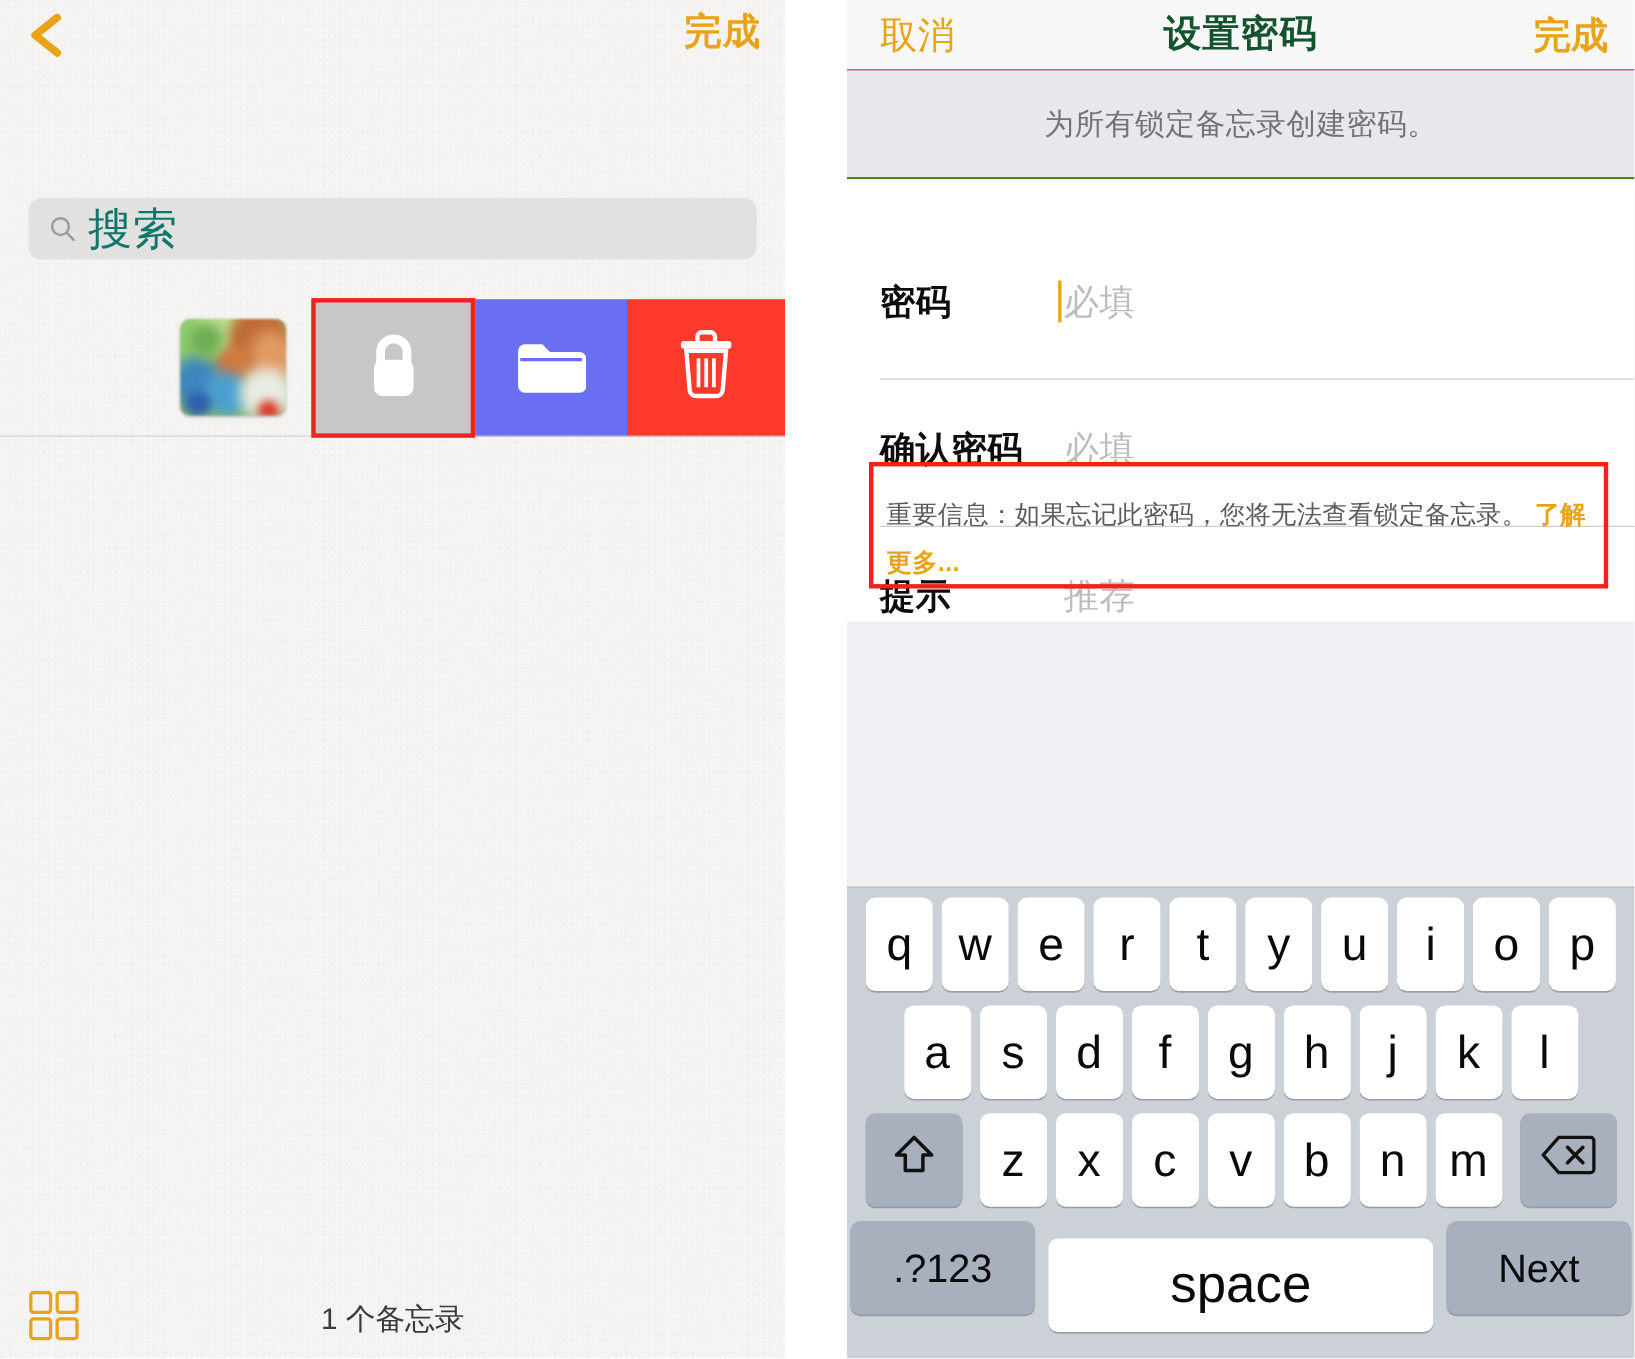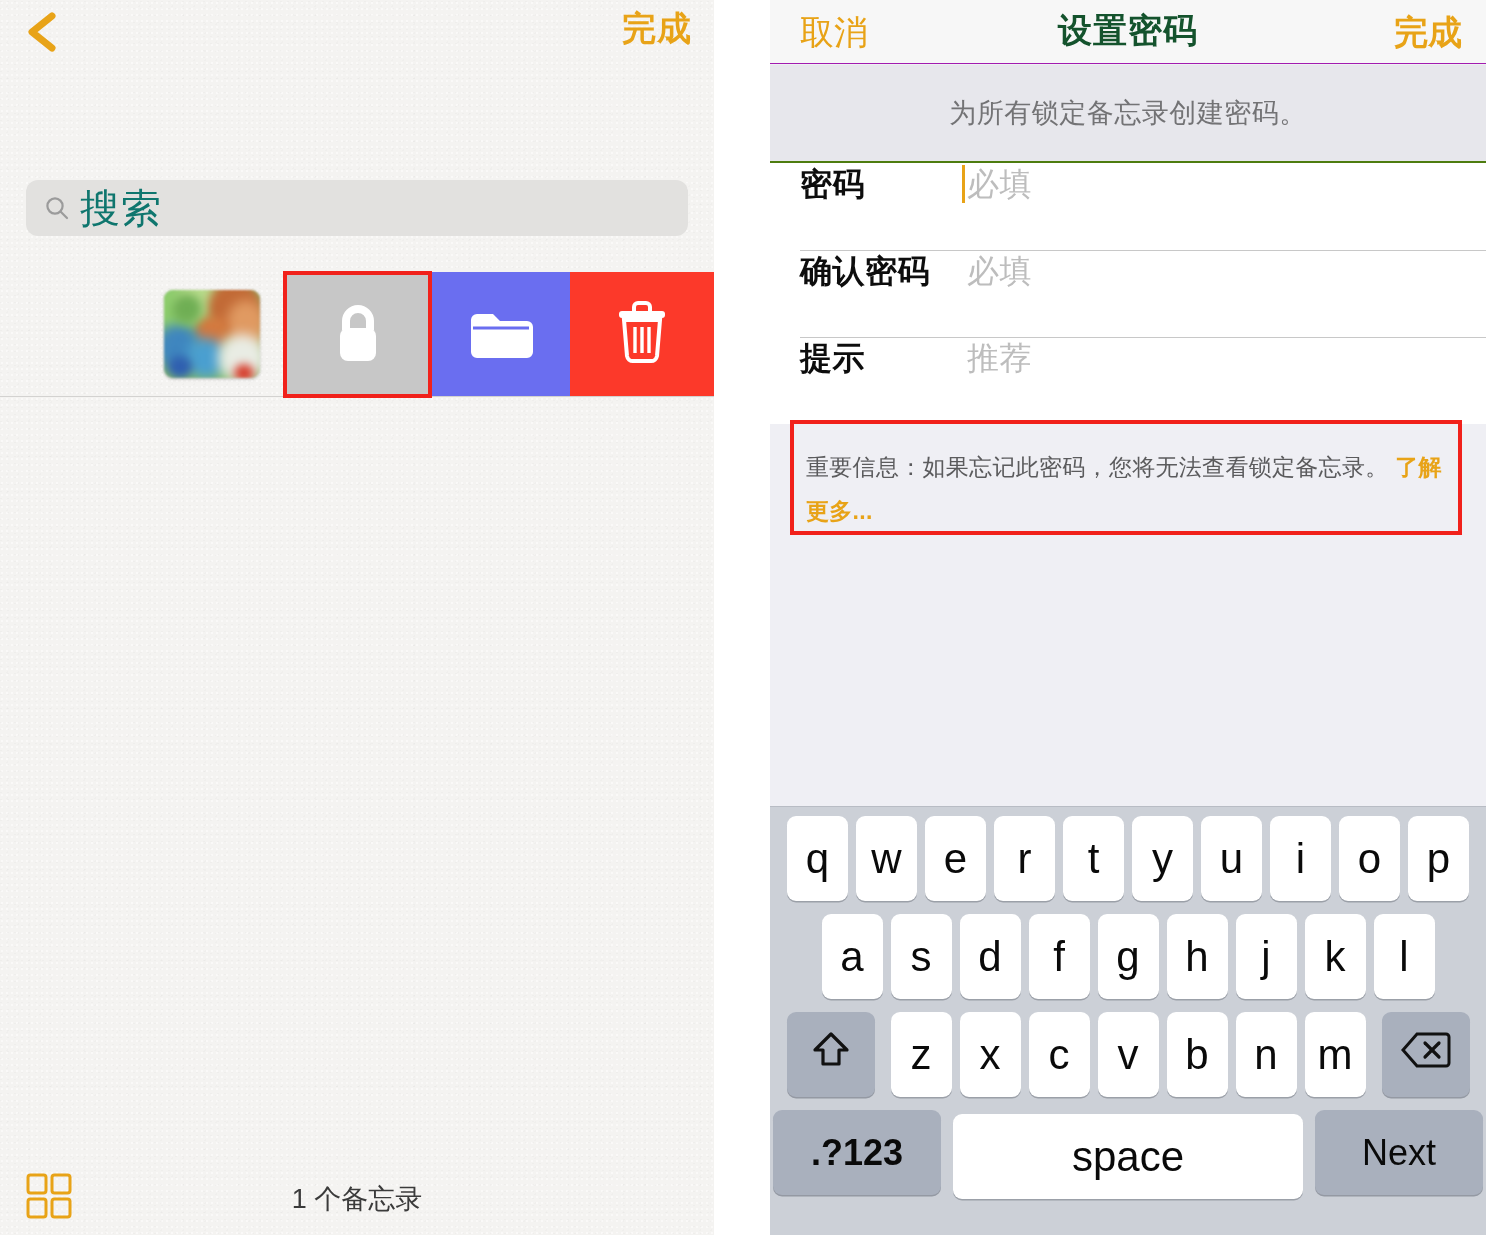--- a/index.html
+++ b/index.html
@@ -228,23 +228,24 @@
   .form-group {
     position: absolute;
     left: 0; top: 163px;
     width: 716px;
     background: #ffffff;
   }
   .form-row {
     position: relative;
     height: 87px;
     display: flex;
-    align-items: flex-start;
+    align-items: flex-end;
     padding-left: 30px;
     cursor: text;
+    margin-top: 47px;
   }
   .form-row + .form-row::before {
     content: "";
     position: absolute;
     left: 30px; right: 0; top: 0;
     height: 1px;
     background: #c8c8c8;
   }
   .field-label {
     width: 167px;
@@ -328,22 +329,22 @@
   .r1 .key { width: 61px; margin: 0 4px; }
   .r2 .key { width: 61px; margin: 0 4px; }
   .r3 .key { width: 61px; margin: 0 4px; }
 
   .key.special {
     background: #a9b0bd;
     box-shadow: 0 1.5px 0 rgba(110,116,128,0.6);
   }
   .key.shift { width: 88px !important; margin-right: 12px !important; }
   .key.backspace { width: 88px !important; margin-left: 12px !important; }
-  .key.num { width: 168px; height: 85px; font-size: 36px; margin: 0 4px; font-weight: bold; }
-  .key.space { width: 350px; height: 85px; font-size: 42px; margin: 4px 8px; }
+  .key.num { width: 168px; height: 85px; font-size: 36px; margin: 0 4px; }
+  .key.space { width: 350px; height: 85px; font-size: 48px; margin: 16px 8px; }
   .key.next { width: 168px; height: 85px; font-size: 36px; margin: 0 4px; }
 </style>
 </head>
 <body>
 
 <div class="screen">
 
   <div class="left-panel">
 
     <div class="back-chevron">

